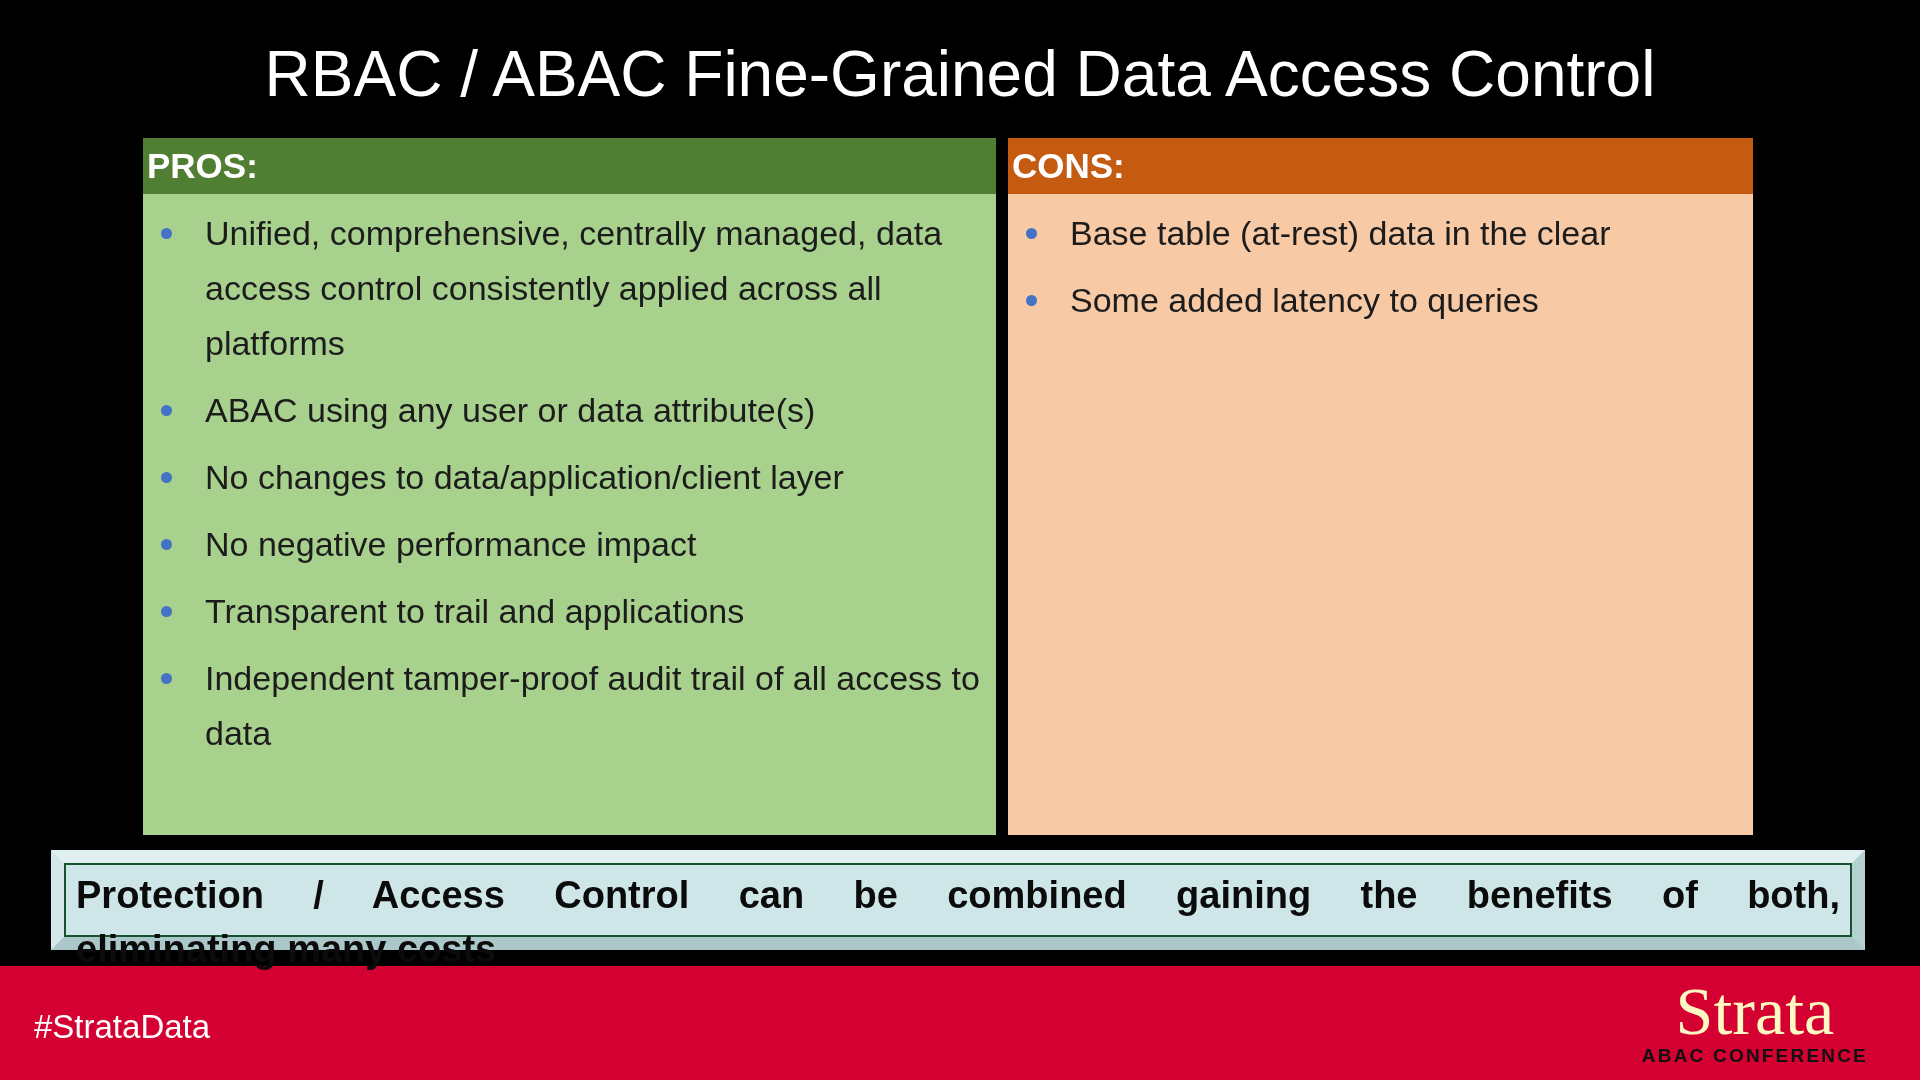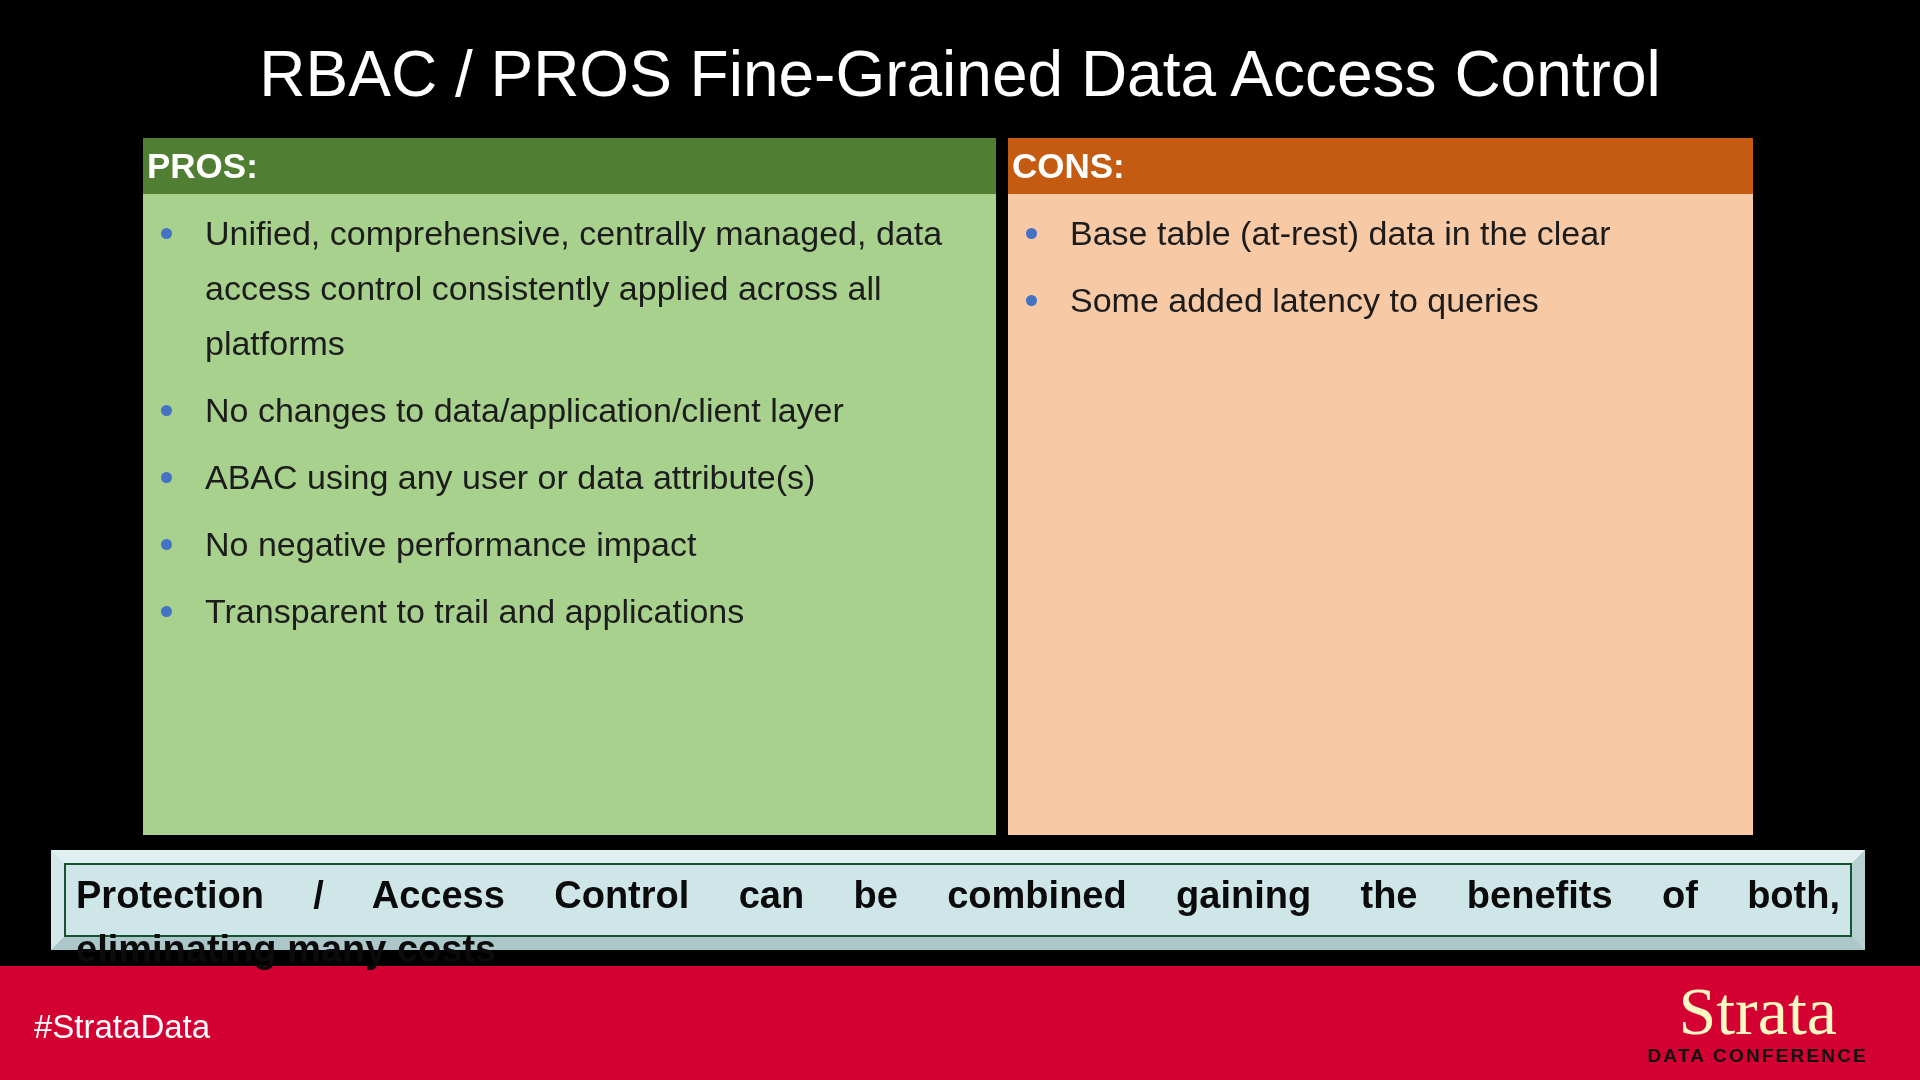--- a/index.html
+++ b/index.html
@@ -147,45 +147,49 @@
     font-weight:700;
     letter-spacing:2.2px;
     color:var(--logo-tagline);
     margin-top:1px;
     white-space:nowrap;
   }
 </style>
 </head>
 <body>
 
-<div class="slide-title">RBAC / PROS Fine-Grained Data Access Control</div>
+<div class="slide-title">RBAC / ABAC Fine-Grained Data Access Control</div>
 
 <div class="panel panel-pros">
   <div class="panel-header">PROS:</div>
   <div class="panel-body">
     <ul class="bullet-list">
         <li>
           <span class="dot"></span>
           <span class="li-text">Unified, comprehensive, centrally managed, data access control consistently applied across all platforms</span>
         </li>
         <li>
           <span class="dot"></span>
+          <span class="li-text">ABAC using any user or data attribute(s)</span>
+        </li>
+        <li>
+          <span class="dot"></span>
           <span class="li-text">No changes to data/application/client layer</span>
         </li>
         <li>
           <span class="dot"></span>
-          <span class="li-text">ABAC using any user or data attribute(s)</span>
-        </li>
-        <li>
-          <span class="dot"></span>
           <span class="li-text">No negative performance impact</span>
         </li>
         <li>
           <span class="dot"></span>
           <span class="li-text">Transparent to trail and applications</span>
+        </li>
+        <li>
+          <span class="dot"></span>
+          <span class="li-text">Independent tamper-proof audit trail of all access to data</span>
         </li>
       </ul>
   </div>
 </div>
 
 <div class="panel panel-cons">
   <div class="panel-header">CONS:</div>
   <div class="panel-body">
     <ul class="bullet-list">
         <li>
@@ -197,21 +201,21 @@
           <span class="li-text">Some added latency to queries</span>
         </li>
       </ul>
   </div>
 </div>
 
 <div class="footer">
   <div class="footer-hashtag">#StrataData</div>
   <div class="footer-logo">
     <div class="logo-wordmark">Strata</div>
-    <div class="logo-tagline">DATA CONFERENCE</div>
+    <div class="logo-tagline">ABAC CONFERENCE</div>
   </div>
 </div>
 
 <div class="callout">
   <div class="callout-bevel">
     <div class="callout-inner">
       <div class="callout-line callout-line1">Protection / Access Control can be combined gaining the benefits of both,</div>
       <div class="callout-line">eliminating many costs</div>
     </div>
   </div>

